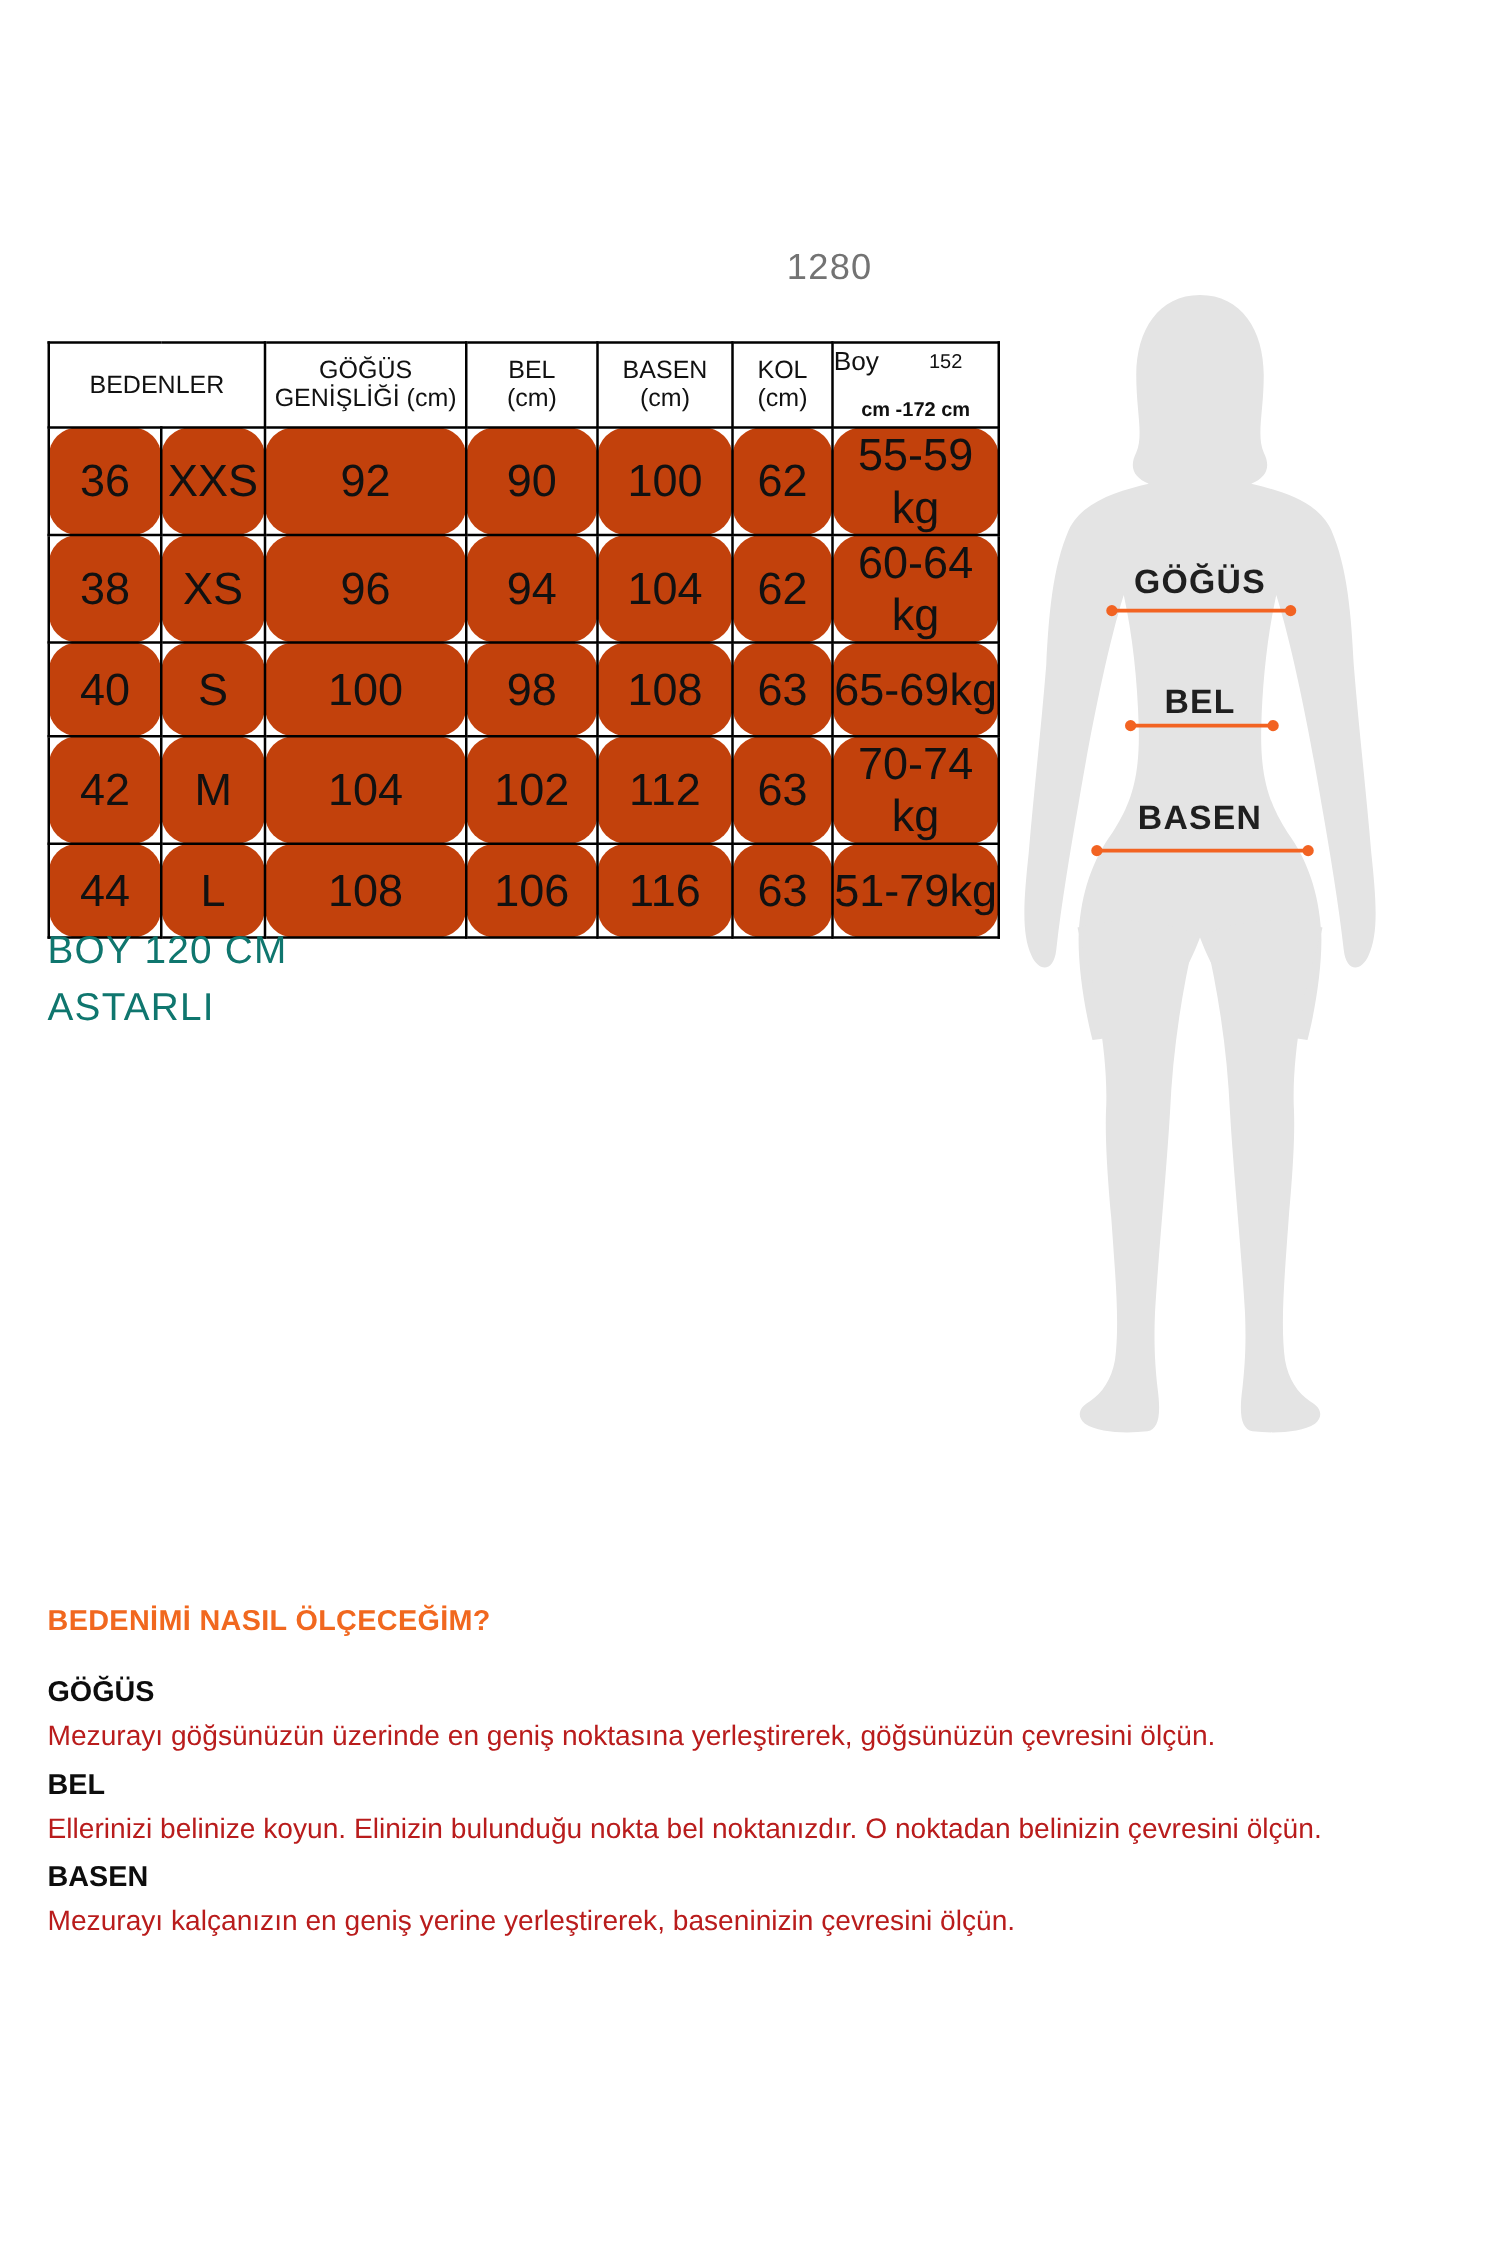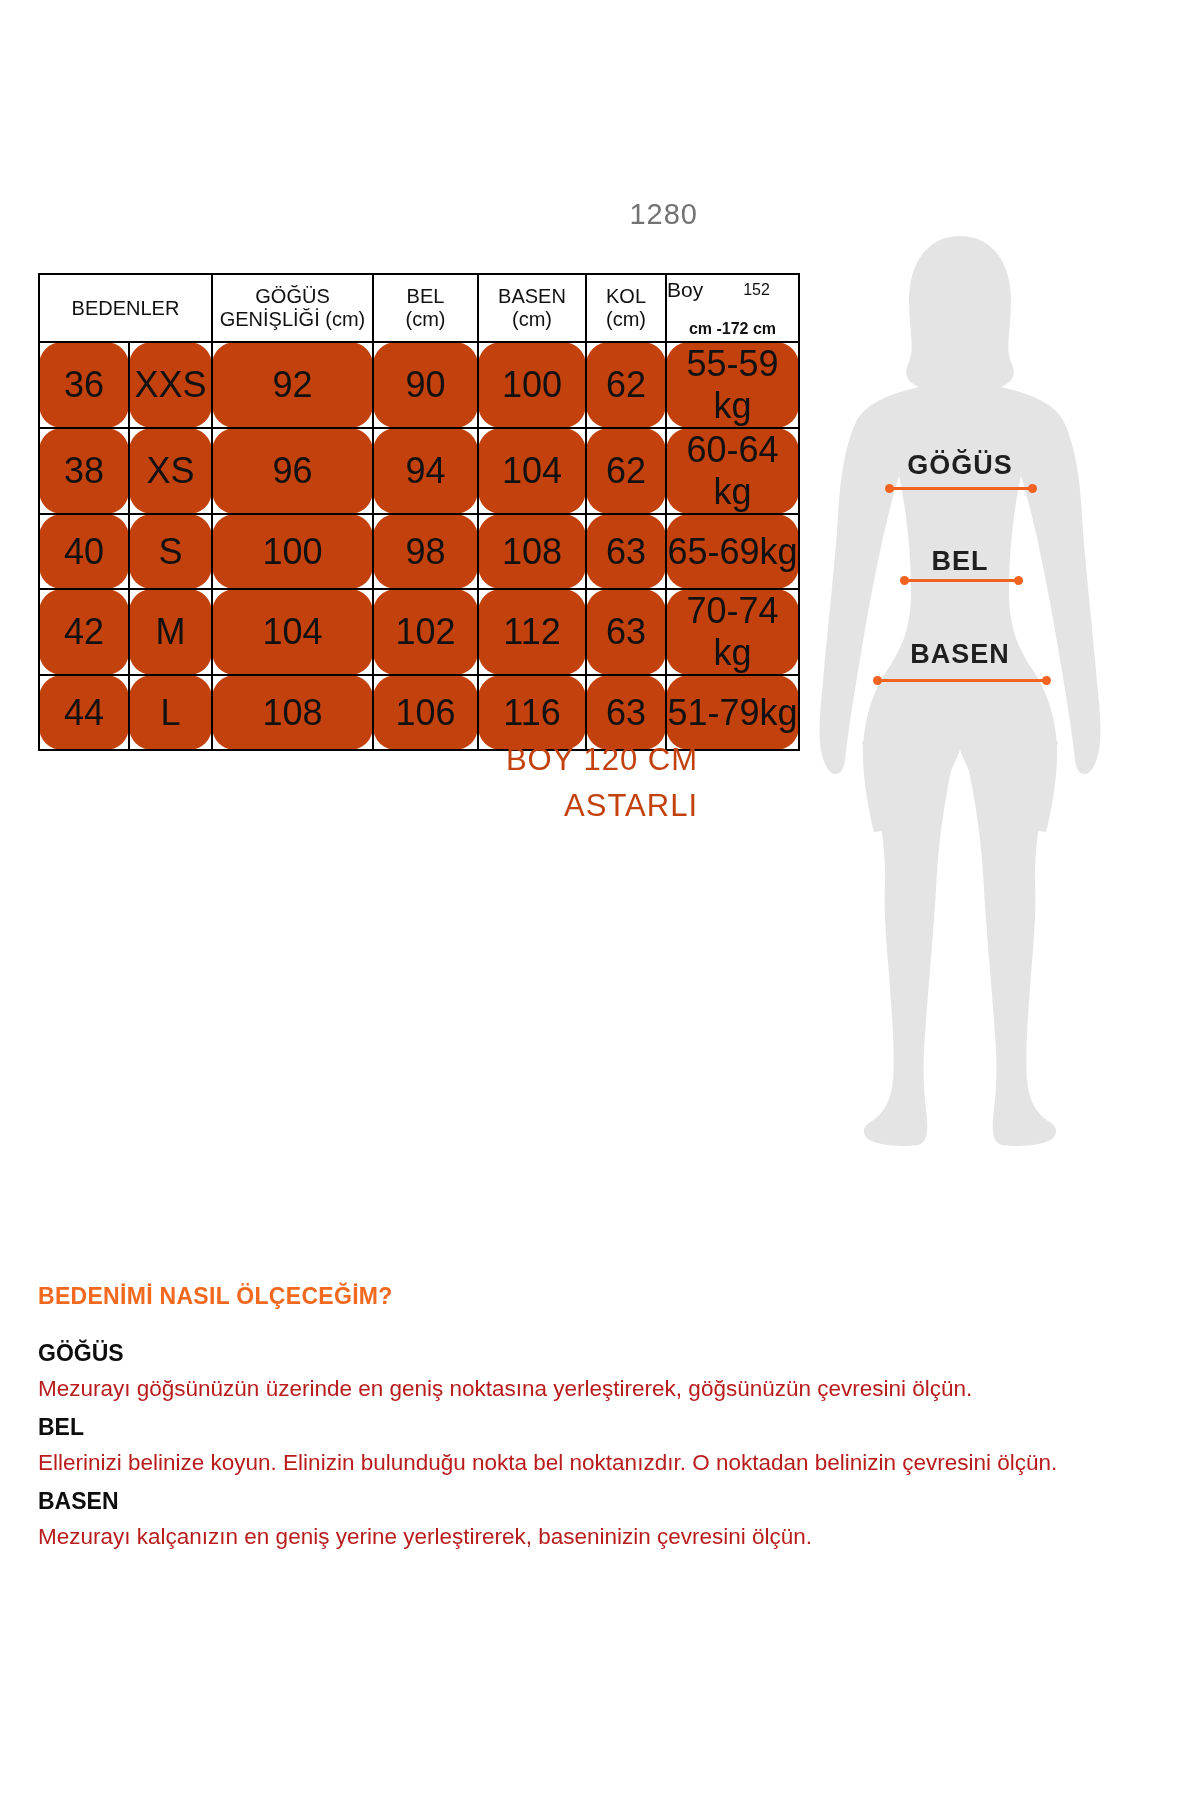--- a/index.html
+++ b/index.html
@@ -30,22 +30,22 @@
   table.size-table tbody td{height:73px;font-size:36px;background:#c2410c;border-radius:23px;}
   tr.gray td{background:#e6e6e6;}
   .th-boy{padding:4px 6px 0 8px;vertical-align:top;text-align:left;}
   .boy-row{display:flex;justify-content:flex-start;align-items:flex-start;}
   .boy-main{font-size:21px;}
   .boy-num{font-size:16px;font-weight:400;padding-top:3px;margin-left:40px;}
   .boy-range{font-size:16px;font-weight:700;text-align:center;margin-top:18px;}
 
   
   .red-note{
-    position:absolute;left:38px;top:737px;width:660px;text-align:right;
-    color:#c2410c;font-size:31px;line-height:46px;letter-spacing:1px;
+    position:absolute;left:38px;top:737px;width:660px;text-align:left;
+    color:#0f766e;font-size:31px;line-height:46px;letter-spacing:1px;
   }
 
   
   .figure{position:absolute;left:760px;top:230px;width:400px;height:920px;}
   .figure svg{position:absolute;left:0;top:0;}
   .m-label{
     position:absolute;left:0;width:400px;text-align:center;
     font-weight:700;font-size:27px;color:#1f1f1f;letter-spacing:1px;
   }
   .m-line{position:absolute;height:3px;background:#f26322;border-radius:2px;}

